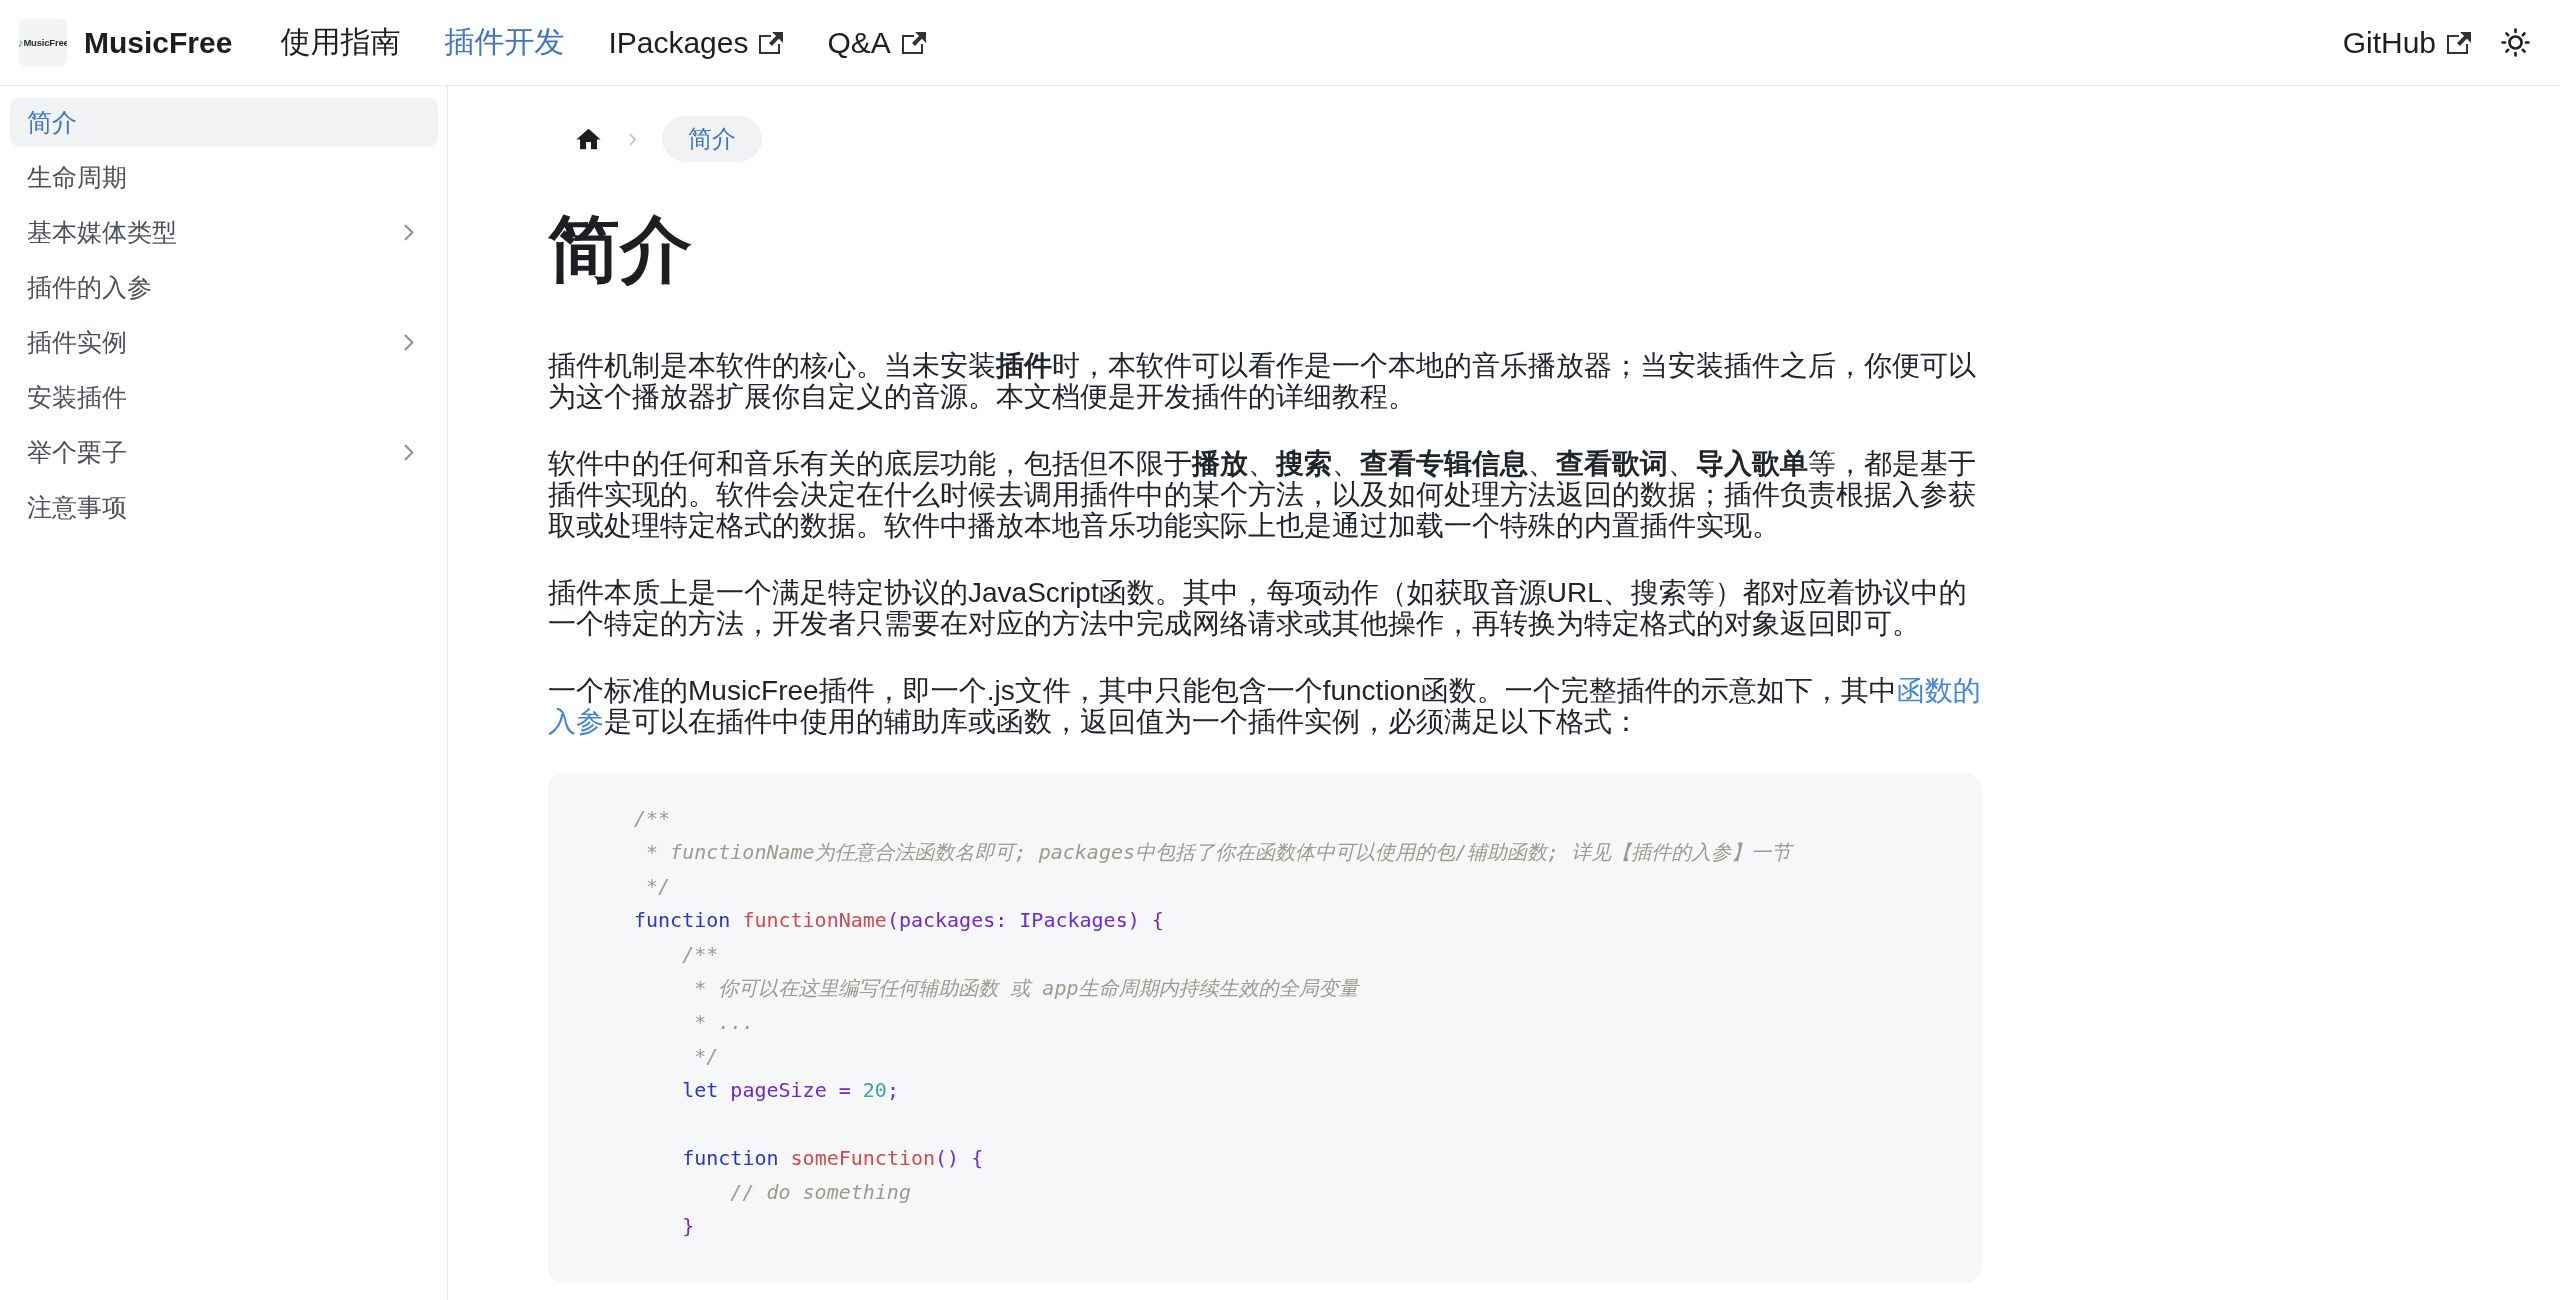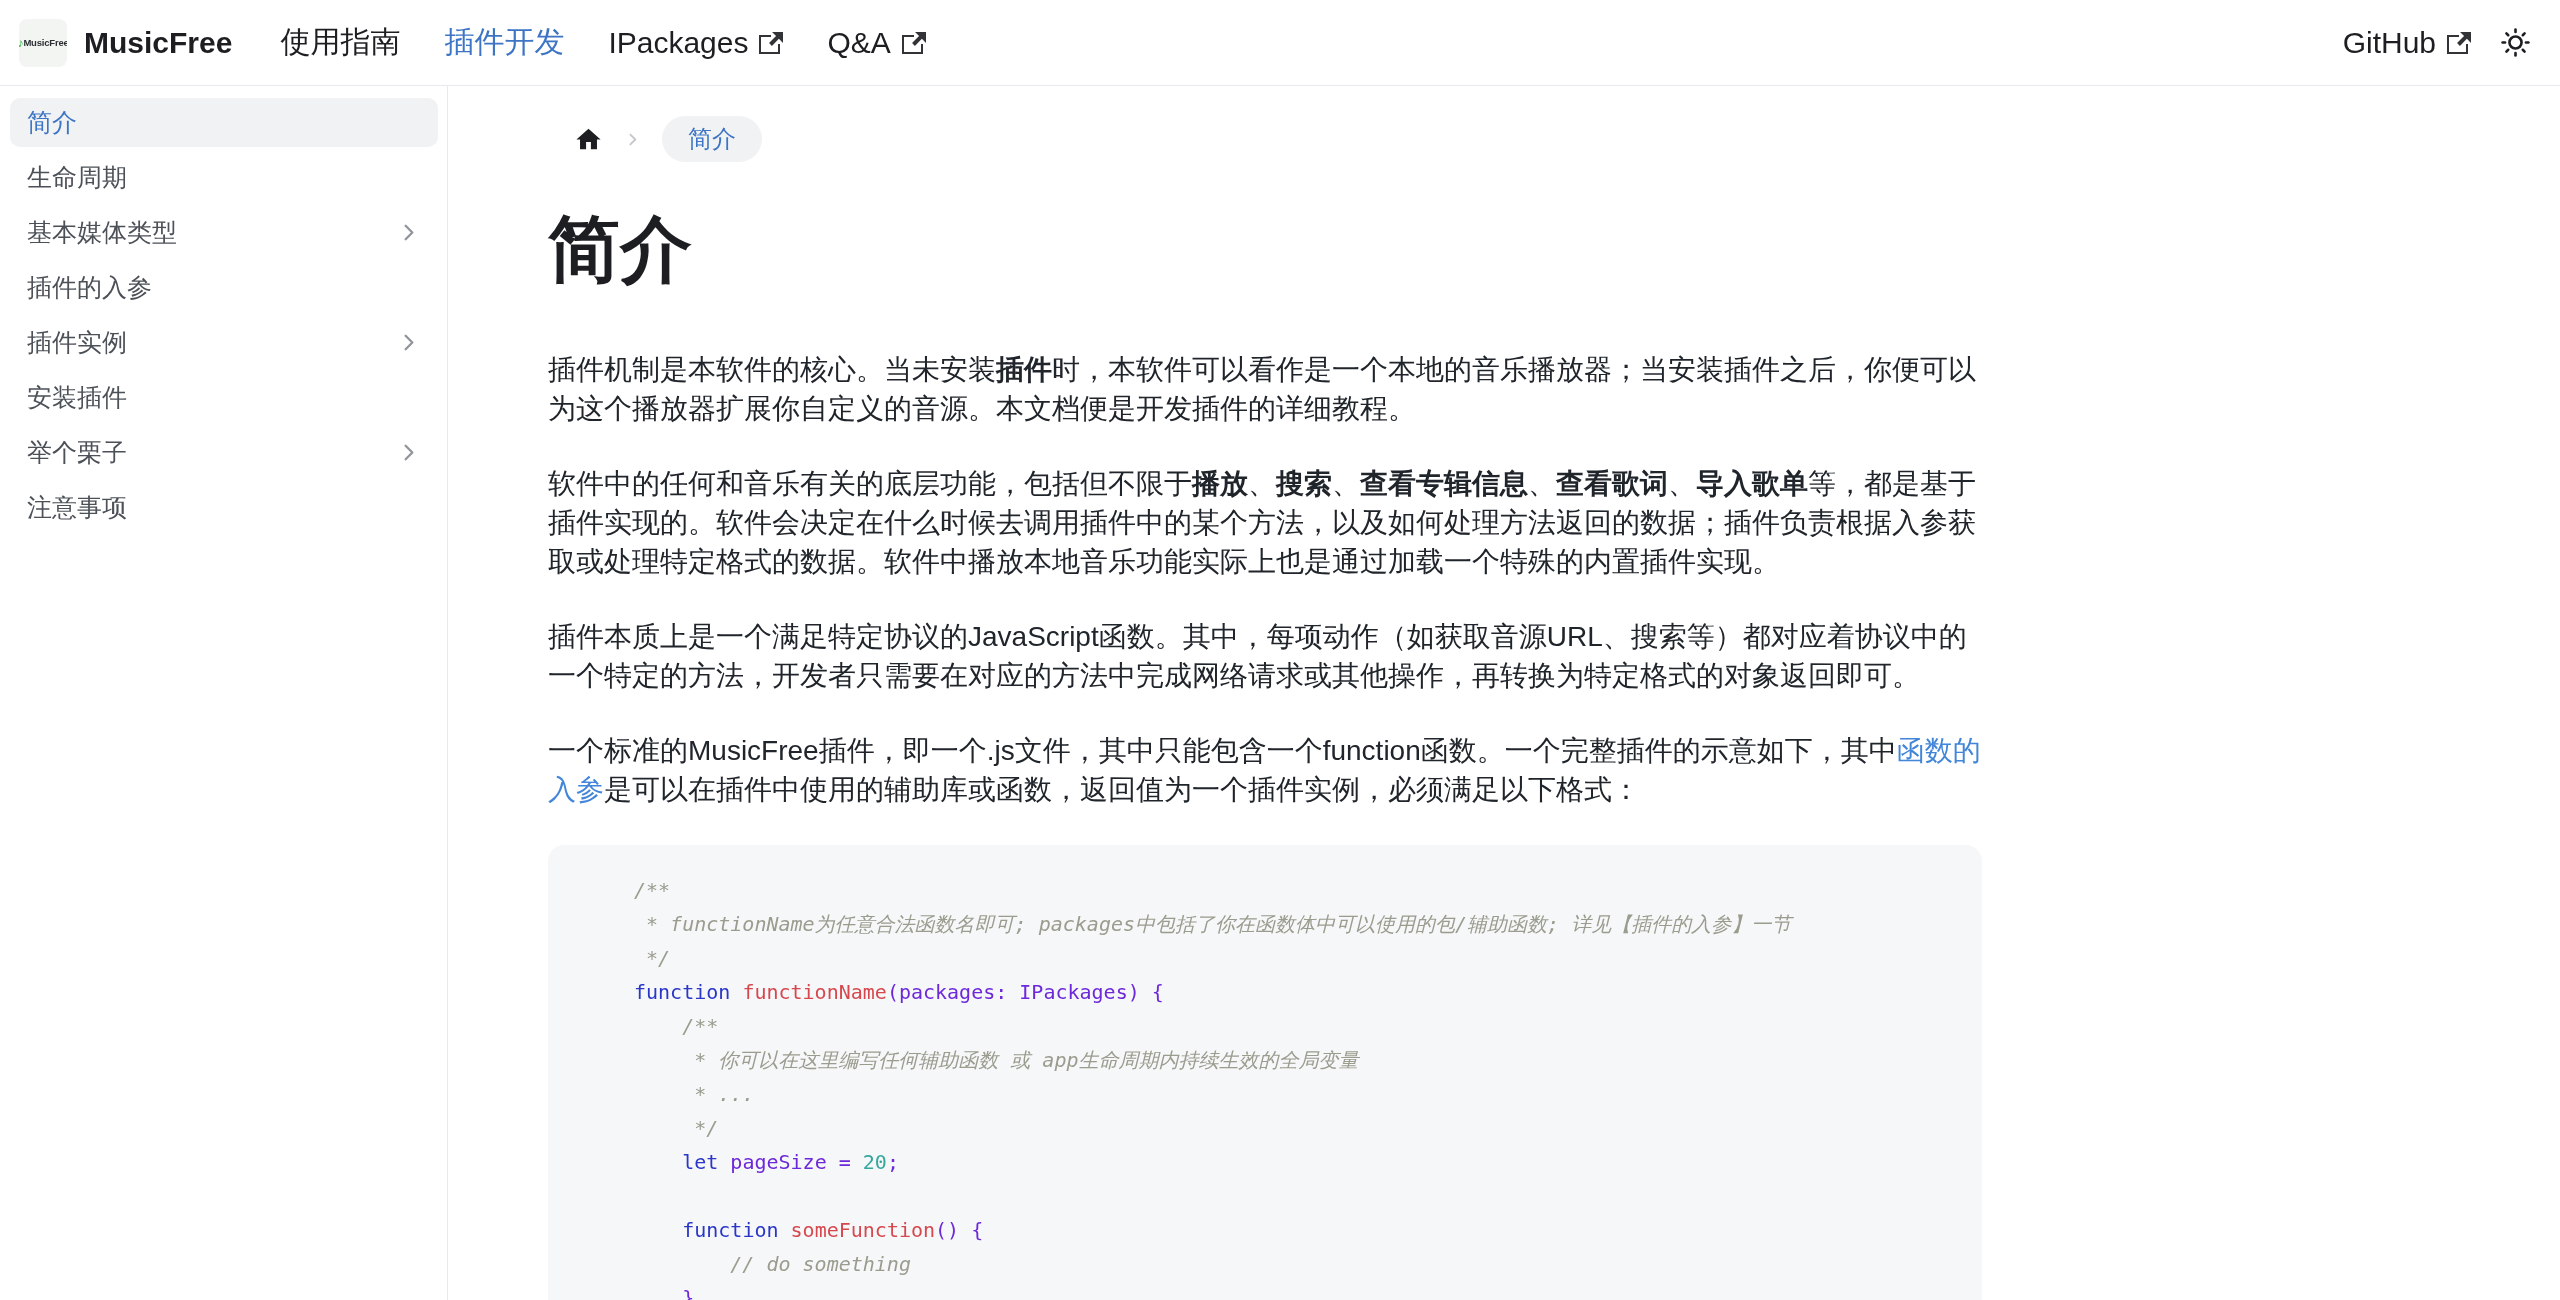--- a/index.html
+++ b/index.html
@@ -46,21 +46,21 @@
   .content { width:1434px; }
   
   .breadcrumb { display:flex; align-items:center; gap:21px; margin-left:26px; height:46px; }
   .crumb-home { display:flex; align-items:center; cursor:pointer; }
   .crumb-pill {
     background:#f1f2f4; color:#3d75c4; font-size:24px;
     height:46px; line-height:46px; padding:0 26px; border-radius:23px; cursor:pointer;
   }
   
   h1.doc-title { font-size:72px; font-weight:700; margin:40px 0 52px; color:#1c1e21; }
-  .doc-p { font-size:28px; line-height:39px; margin:0 0 36px; color:#20252b; }
+  .doc-p { font-size:28px; line-height:31px; margin:0 0 36px; color:#20252b; }
   .doc-p b { font-weight:700; }
   .doc-p .doc-link { color:#4285d9; text-decoration:none; cursor:pointer; }
   
   .codeblock {
     background:#f6f7f9; border-radius:16px; margin-top:2px;
     padding:28px 40px 40px 86px;
     font-family:"DejaVu Sans Mono","Liberation Mono",monospace;
     font-size:20px; line-height:34px; color:#3a4047;
   }
   .code-line { white-space:pre; min-height:34px; }

